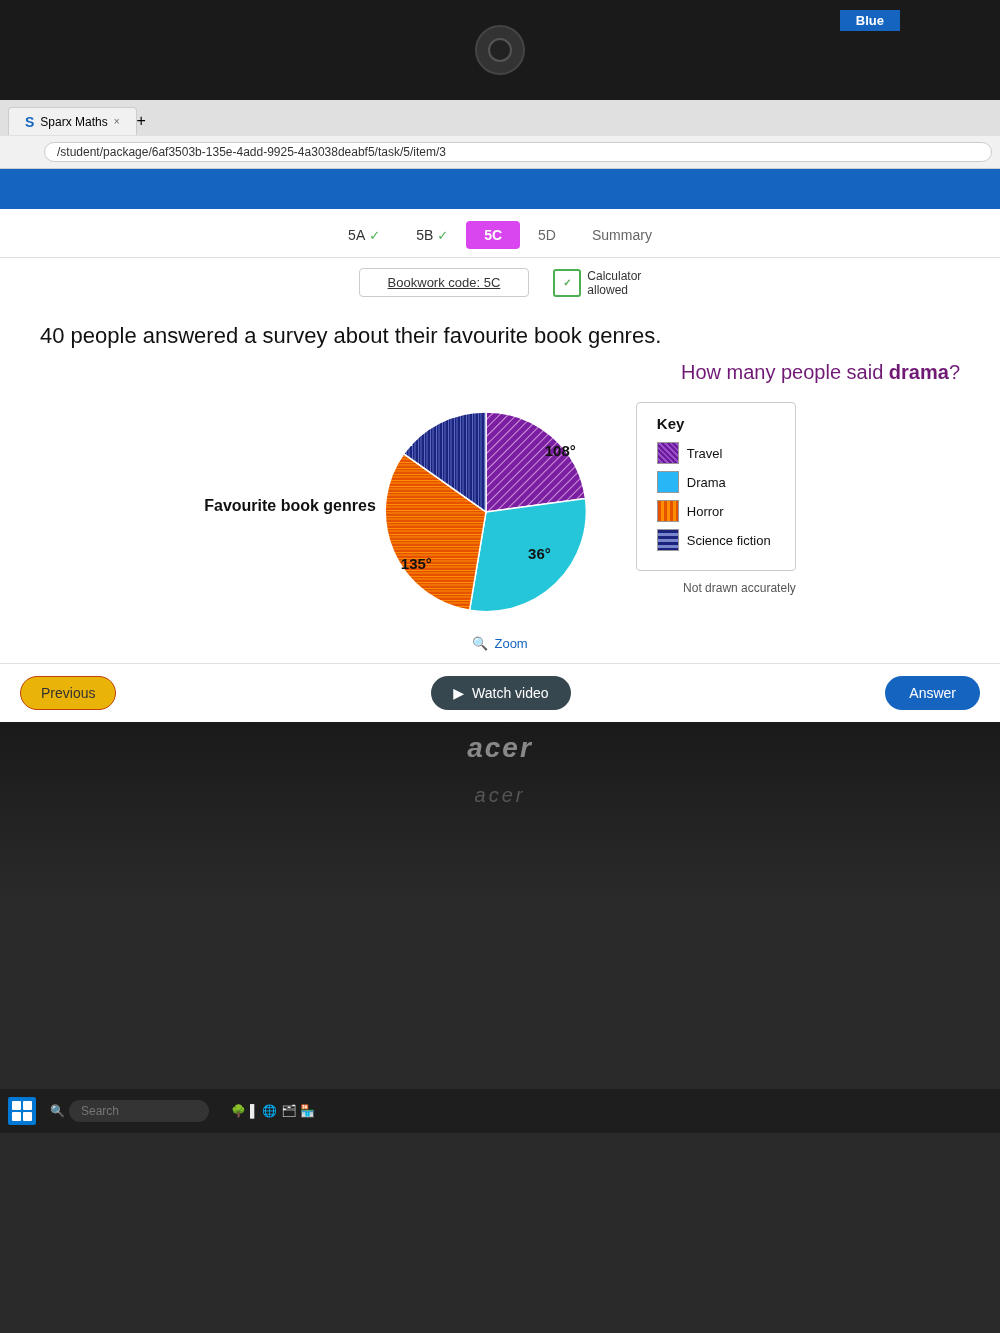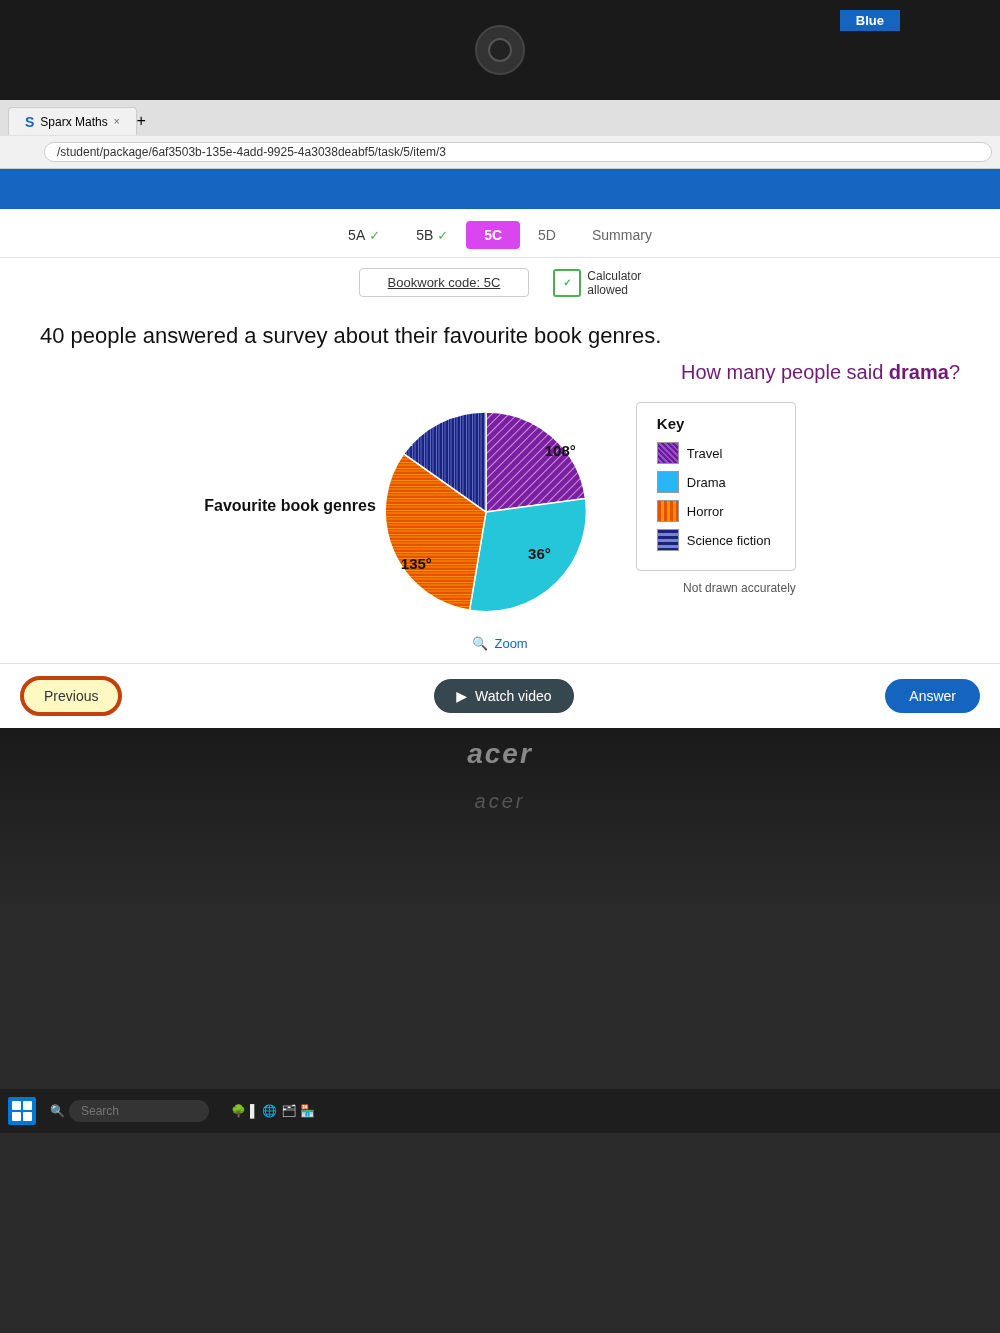--- a/index.html
+++ b/index.html
@@ -296,22 +296,22 @@
     
     .bottom-nav {
       display: flex;
       justify-content: space-between;
       align-items: center;
       padding: 12px 20px;
       border-top: 1px solid #e0e0e0;
       margin-top: 8px;
     }
     .prev-btn {
-      background: #fef9c3;
-      border: 4px solid #c2410c;
+      background: #eab308;
+      border: 1px solid #c2410c;
       border-radius: 20px;
       padding: 8px 20px;
       font-size: 14px;
       cursor: pointer;
       color: #333;
     }
     .watch-video-btn {
       background: #37474f;
       color: white;
       border: none;

